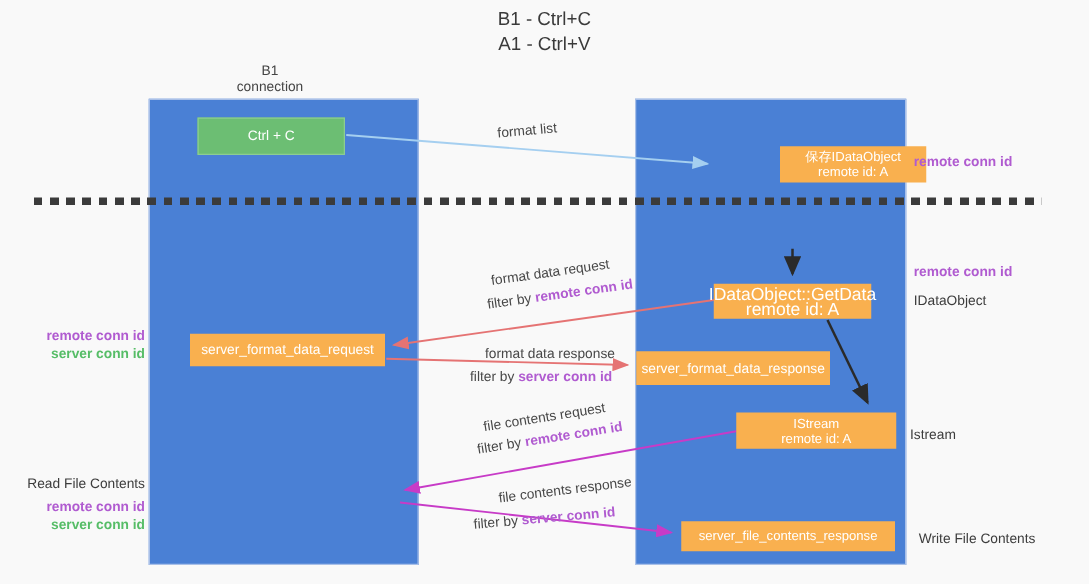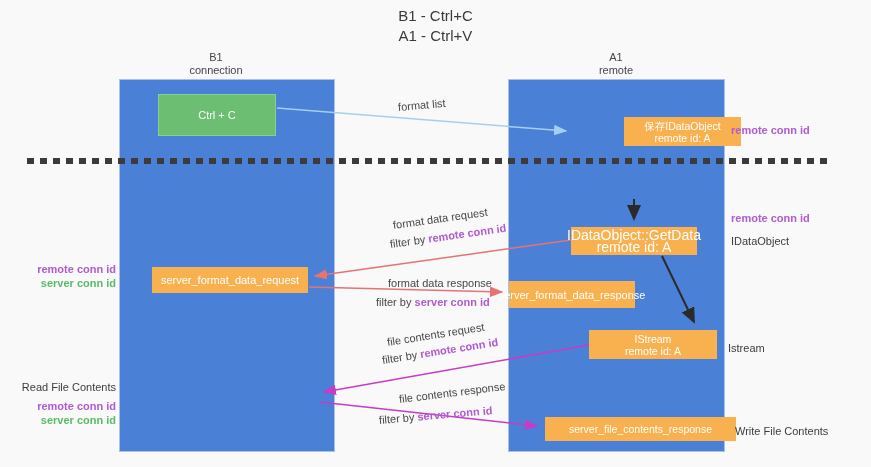--- a/index.html
+++ b/index.html
@@ -23,29 +23,29 @@
 
   .dashed-line { left:27px; top:158px; width:806px; height:6px;
     background:repeating-linear-gradient(to right,#3b3b3b 0 7px,transparent 7px 13px); }
 
   .node { display:flex; flex-direction:column; align-items:center; justify-content:center;
           box-sizing:border-box; color:#ffffff; font-size:11px; line-height:12px;
           text-align:center; white-space:nowrap; }
   .green  { background:#6cbe73; border:1px solid #8ccd91; }
   .orange { background:#f9b04f; }
 
-  #box-ctrl-c      { left:158px; top:94px;  width:118px; height:42px; }
+  #box-ctrl-c      { left:158px; top:94px;  width:118px; height:30px; }
   #box-save        { left:577px; top:117px; width:117px; height:29px; font-size:10.5px;margin-left:47px; }
   #box-ctrl-v      { left:575px; top:173px; width:118px; height:26px; }
   #box-getdata     { left:571px; top:227px; width:126px; height:28px; font-size:14px; }
   #box-format-req  { left:152px; top:267px; width:156px; height:26px; }
-  #box-format-resp { left:509px; top:281px; width:126px; height:27px; }
+  #box-format-resp { left:509px; top:281px; width:155px; height:27px; }
   #box-istream     { left:589px; top:330px; width:128px; height:29px; font-size:10.5px; }
   #box-file-req    { left:150px; top:383px; width:168px; height:27px; }
-  #box-file-resp   { left:545px; top:417px; width:191px; height:24px; font-size:10.5px; }
+  #box-file-resp   { left:545px; top:417px; width:171px; height:24px; font-size:10.5px; }
 
   .side-label { font-size:11px; line-height:14px; white-space:nowrap; }
   .purple { color:#b05bd0; font-weight:bold; }
   .greentxt { color:#56bd67; font-weight:bold; }
   .dark { color:#3c3c3c; }
 
   #lbl-remote-top { left:731px; top:123px; }
   #lbl-remote-mid { left:731px; top:211px; }
   #lbl-dataobject { left:731px; top:234px; }
   #lbl-istream    { left:728px; top:341px; }
@@ -74,24 +74,20 @@
 <div class="canvas">
 
   <div class="abs title">
     <div>B1 - Ctrl+C</div>
     <div>A1 - Ctrl+V</div>
   </div>
 
   <div class="abs col-header" id="hdr-left">
     <div>B1</div>
     <div>connection</div>
-  </div>
-  <div class="abs col-header" id="hdr-right">
-    <div>A1</div>
-    <div>remote</div>
   </div>
 
   <div class="abs column" id="col-left"></div>
   <div class="abs column" id="col-right"></div>
 
   <div class="abs dashed-line"></div>
 
   <svg class="abs arrows" viewBox="0 0 871 467">
     <defs>
       <marker id="mb" markerWidth="9" markerHeight="7" refX="8" refY="3.5" orient="auto">

